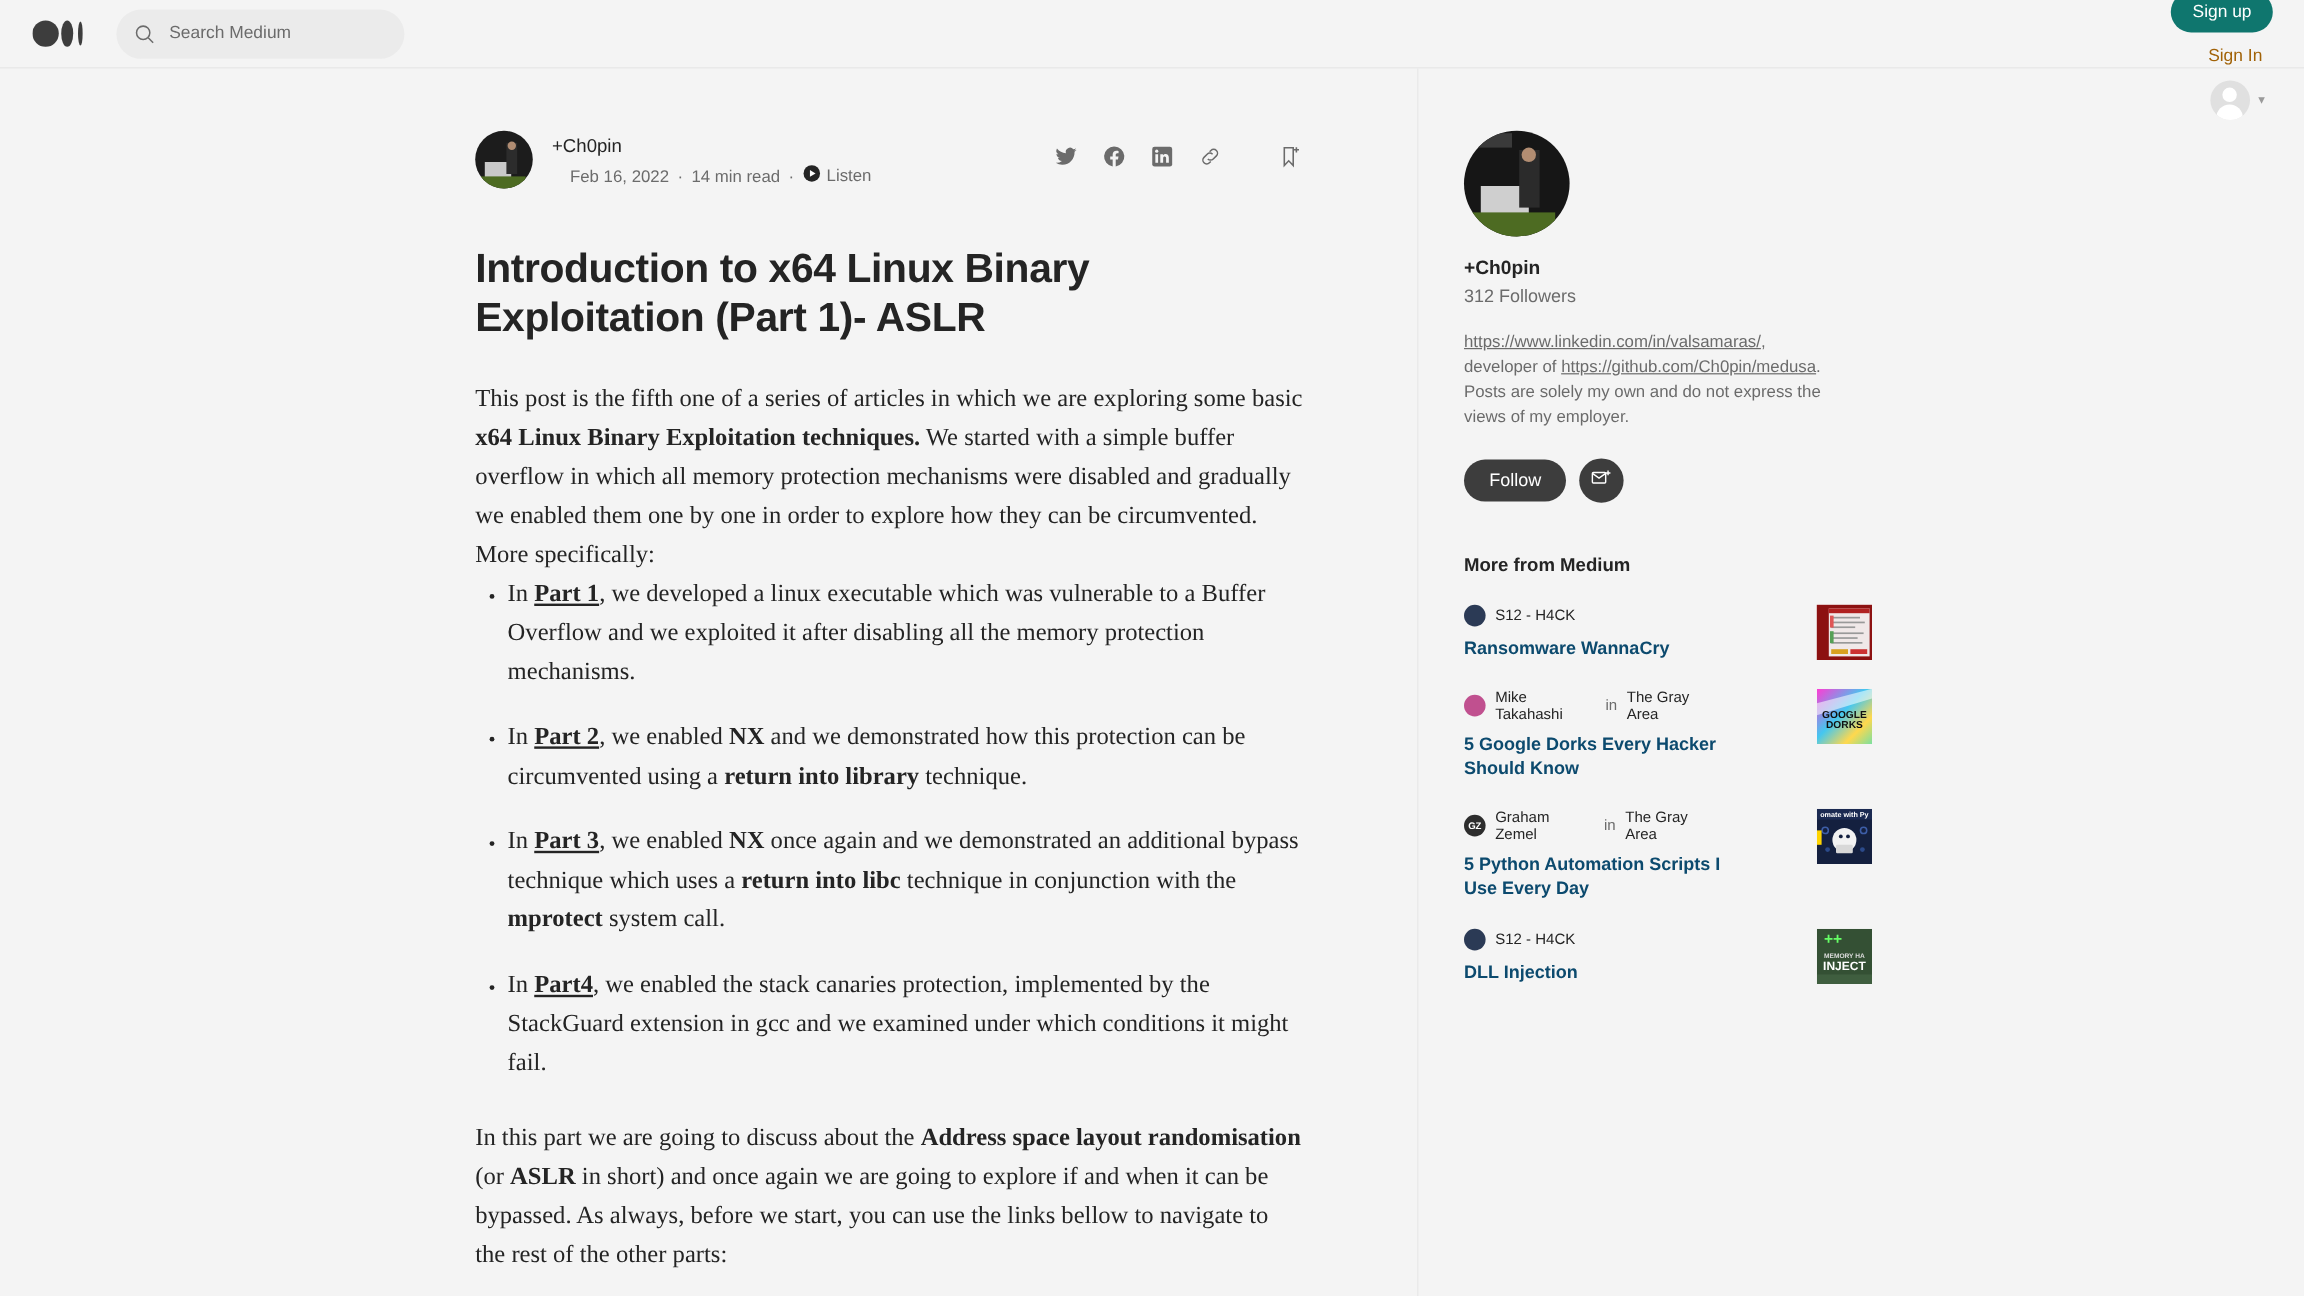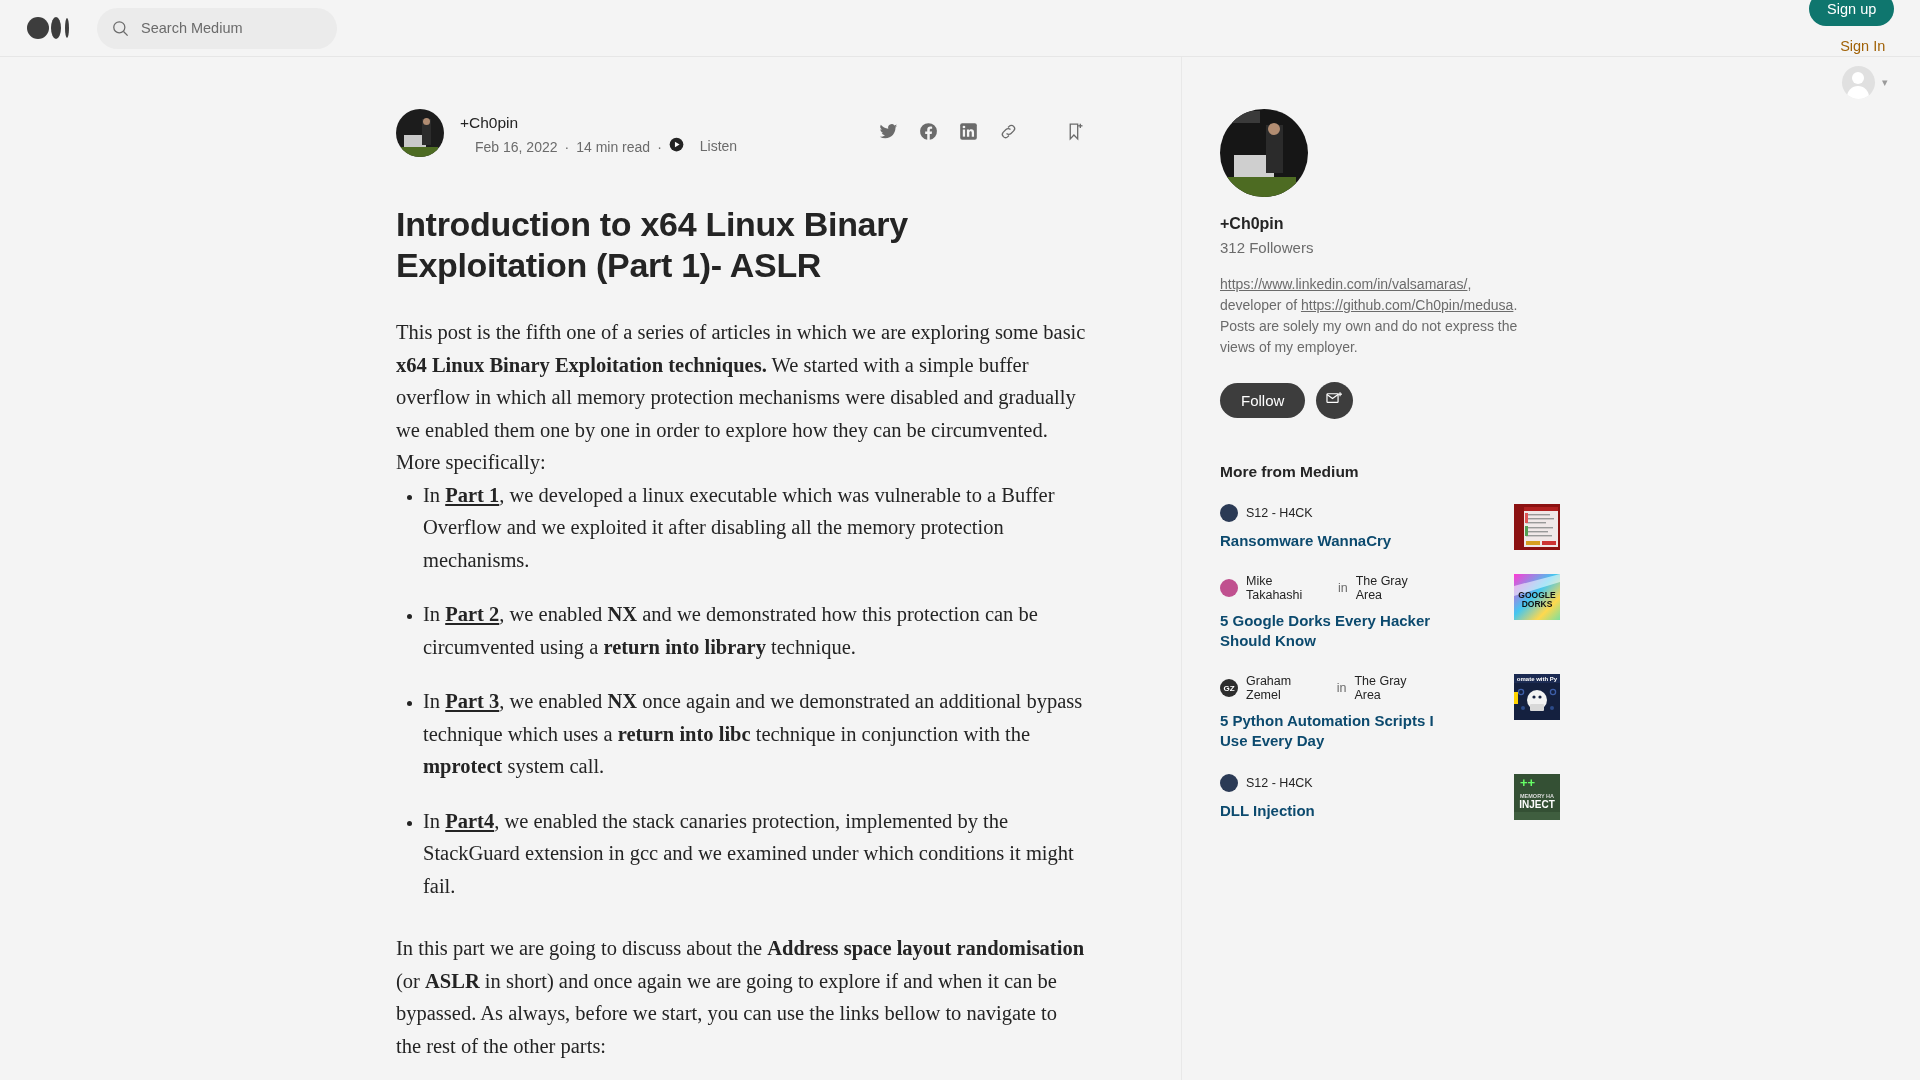--- a/index.html
+++ b/index.html
@@ -87,21 +87,21 @@
   .byline-avatar .sp1 { position:absolute; left:8px; top:26px; width:22px; height:14px; background:#c9c9c9; }
   .byline-avatar .sp2 { position:absolute; left:2px; top:38px; width:40px; height:12px; background:#4d6b22; }
   .byline-avatar .sp3 { position:absolute; left:26px; top:10px; width:9px; height:26px; background:#2c2c2c; }
   .byline-avatar .sp4 { position:absolute; left:27px; top:9px; width:7px; height:7px; border-radius:50%; background:#b08c72; }
   .byline-txt { margin-left: 16px; }
   .byline-name { font-size: 15.5px; color: #242424; line-height: 21px; }
   .byline-meta {
     font-size: 14px; color: #6b6b6b; margin-top: 4px;
     display: flex; align-items: flex-end; gap: 7px; margin-left: 15px;
   }
-  .listen { display: inline-flex; align-items: center; gap: 16px; cursor: pointer; }
+  .listen { display: inline-flex; align-items: center; gap: 5px; cursor: pointer; }
   .share-row {
     margin-left: auto; display: flex; align-items: center; gap: 21px;
     color: #6b6b6b;
   }
   .bookmark { margin-left: 26px; cursor: pointer; }
 
   h1.title {
     font-size: 34px; line-height: 41px; color: #242424;
     font-weight: 700; letter-spacing: -0.3px;
     margin-top: 47px; max-width: 650px;

